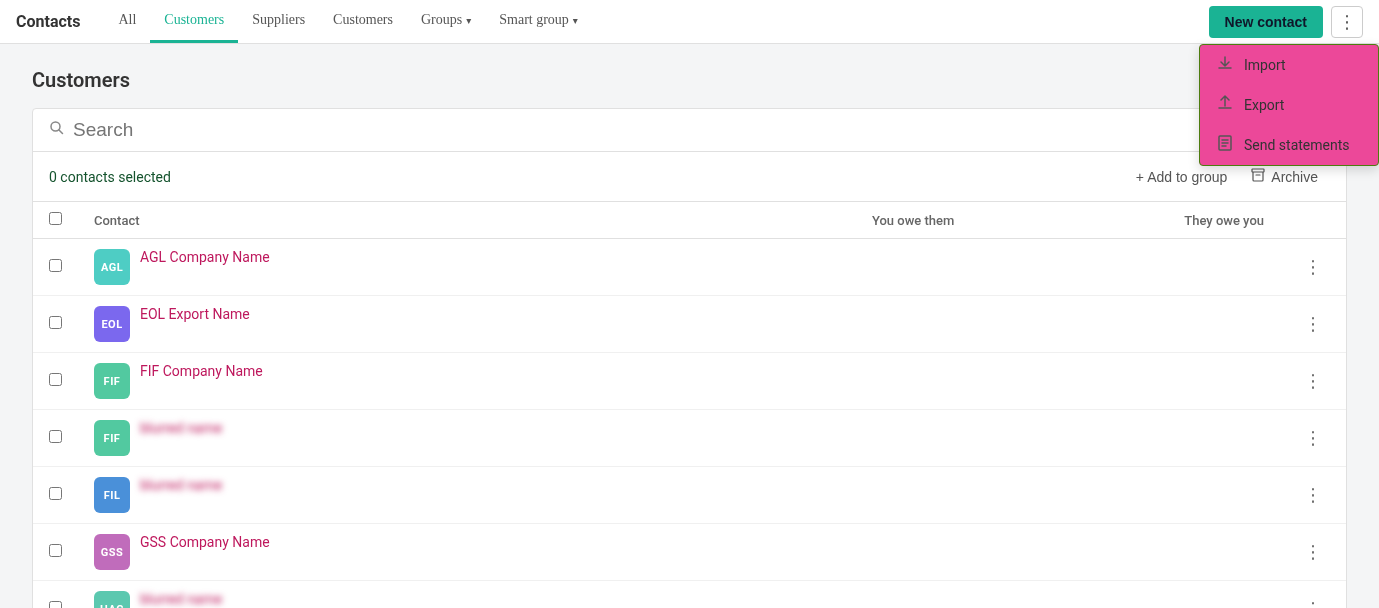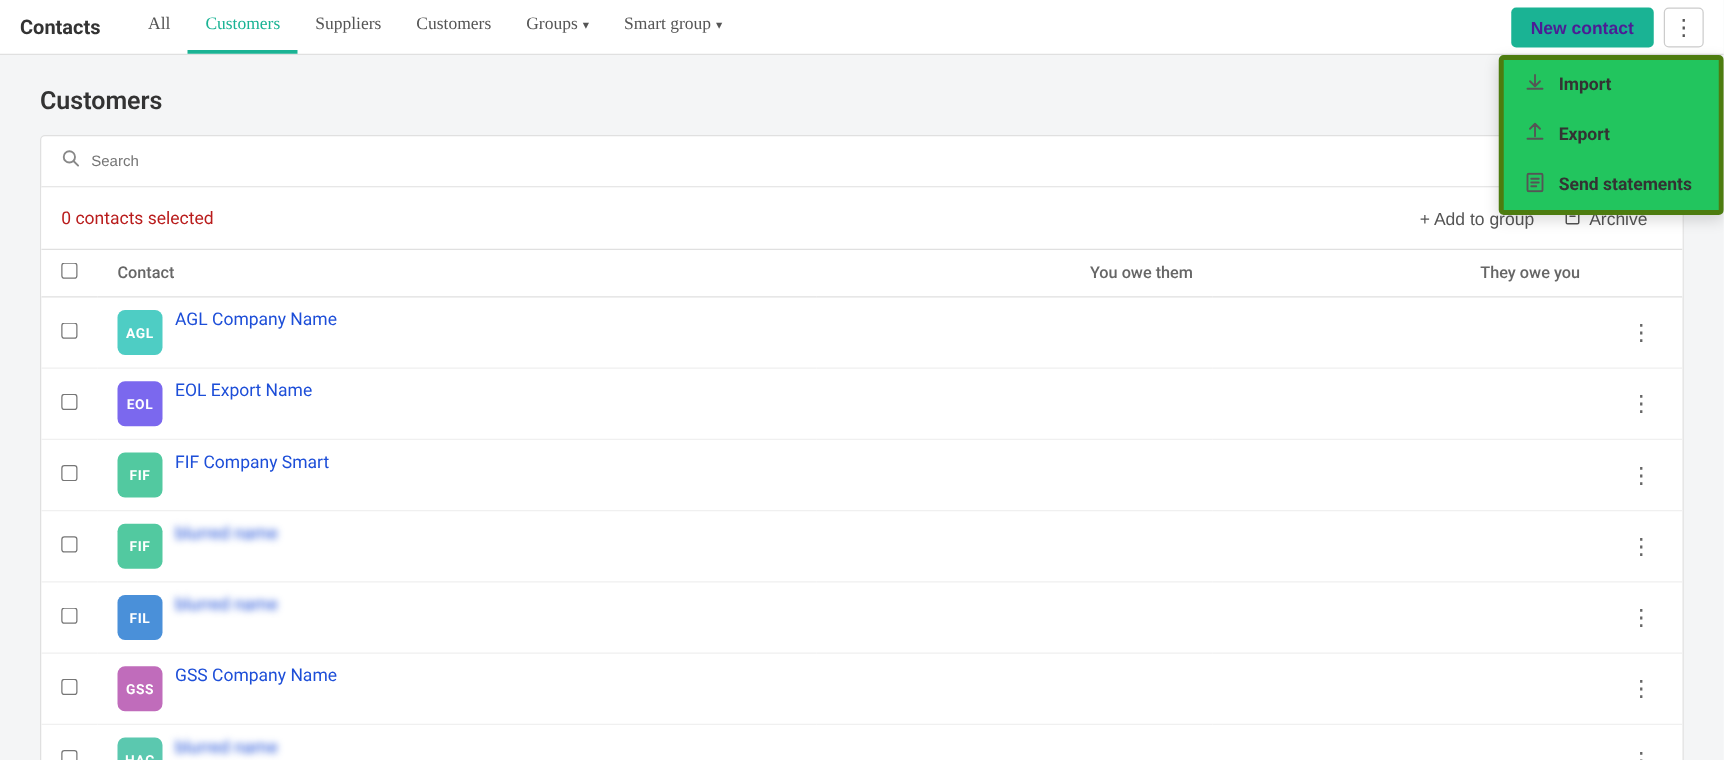--- a/index.html
+++ b/index.html
@@ -50,21 +50,21 @@
       font-size: 10px;
     }
     .top-nav-right {
       margin-left: auto;
       display: flex;
       align-items: center;
       gap: 8px;
     }
     .btn-new-contact {
       background: #1ab394;
-      color: #4c1d95;
+      color: #0f172a;
       border: none;
       border-radius: 4px;
       padding: 8px 16px;
       font-size: 14px;
       font-weight: 600;
       cursor: pointer;
     }
     .btn-more {
       background: #fff;
       border: 1px solid #ccc;
@@ -77,27 +77,26 @@
       cursor: pointer;
       font-size: 18px;
       color: #555;
     }
 
     
     .dropdown-menu {
       position: absolute;
       top: 44px;
       right: 0;
-      background: #22c55e;
-      border: 4px solid #4d7c0f;
+      background: #ec4899;
+      border: 1px solid #4d7c0f;
       border-radius: 4px;
       box-shadow: 0 4px 12px rgba(0,0,0,0.15);
       z-index: 100;
       min-width: 180px;
-      font-weight: bold;
     }
     .dropdown-item {
       display: flex;
       align-items: center;
       padding: 10px 16px;
       cursor: pointer;
       color: #333;
       font-size: 14px;
       gap: 10px;
     }
@@ -133,21 +132,21 @@
       align-items: center;
       padding: 10px 16px;
       border-bottom: 1px solid #e0e0e0;
       gap: 8px;
     }
     .search-icon { color: #888; font-size: 16px; }
     .search-input {
       flex: 1;
       border: none;
       outline: none;
-      font-size: 12px;
+      font-size: 19px;
       color: #404040;
       background: transparent;
     }
     .sort-btn {
       display: flex;
       align-items: center;
       gap: 4px;
       color: #1a73e8;
       font-size: 14px;
       cursor: pointer;
@@ -159,21 +158,21 @@
     
     .bulk-actions {
       display: flex;
       align-items: center;
       padding: 10px 16px;
       border-bottom: 1px solid #e0e0e0;
       background: #fff;
     }
     .selected-count {
       flex: 1;
-      color: #b91c1c;
+      color: #14532d;
       font-size: 14px;
     }
     .bulk-btn {
       display: flex;
       align-items: center;
       gap: 6px;
       padding: 6px 12px;
       border: none;
       background: none;
       cursor: pointer;
@@ -223,21 +222,21 @@
     }
 
     .contact-cell {
       display: flex;
       align-items: flex-start;
       gap: 10px;
     }
 
     .contact-name {
       font-size: 14px;
-      color: #1d4ed8;
+      color: #be185d;
     }
 
     .more-btn {
       background: none;
       border: none;
       cursor: pointer;
       color: #666;
       font-size: 18px;
       padding: 4px 8px;
       border-radius: 4px;
@@ -390,21 +389,21 @@
       <button class="more-btn">⋮</button>
     </td>
   </tr>
           <tr>
     <td class="checkbox-col">
       <input type="checkbox" style="">
     </td>
     <td>
       <div class="contact-cell">
         <span class="avatar-badge" style="background-color:#52c9a0">FIF</span>
-        <span class="contact-name" style="">FIF Company Smart</span>
+        <span class="contact-name" style="">FIF Company Name</span>
       </div>
     </td>
     <td class="right"></td>
     <td class="right"></td>
     <td class="actions-col">
       <button class="more-btn">⋮</button>
     </td>
   </tr>
           <tr>
     <td class="checkbox-col">

